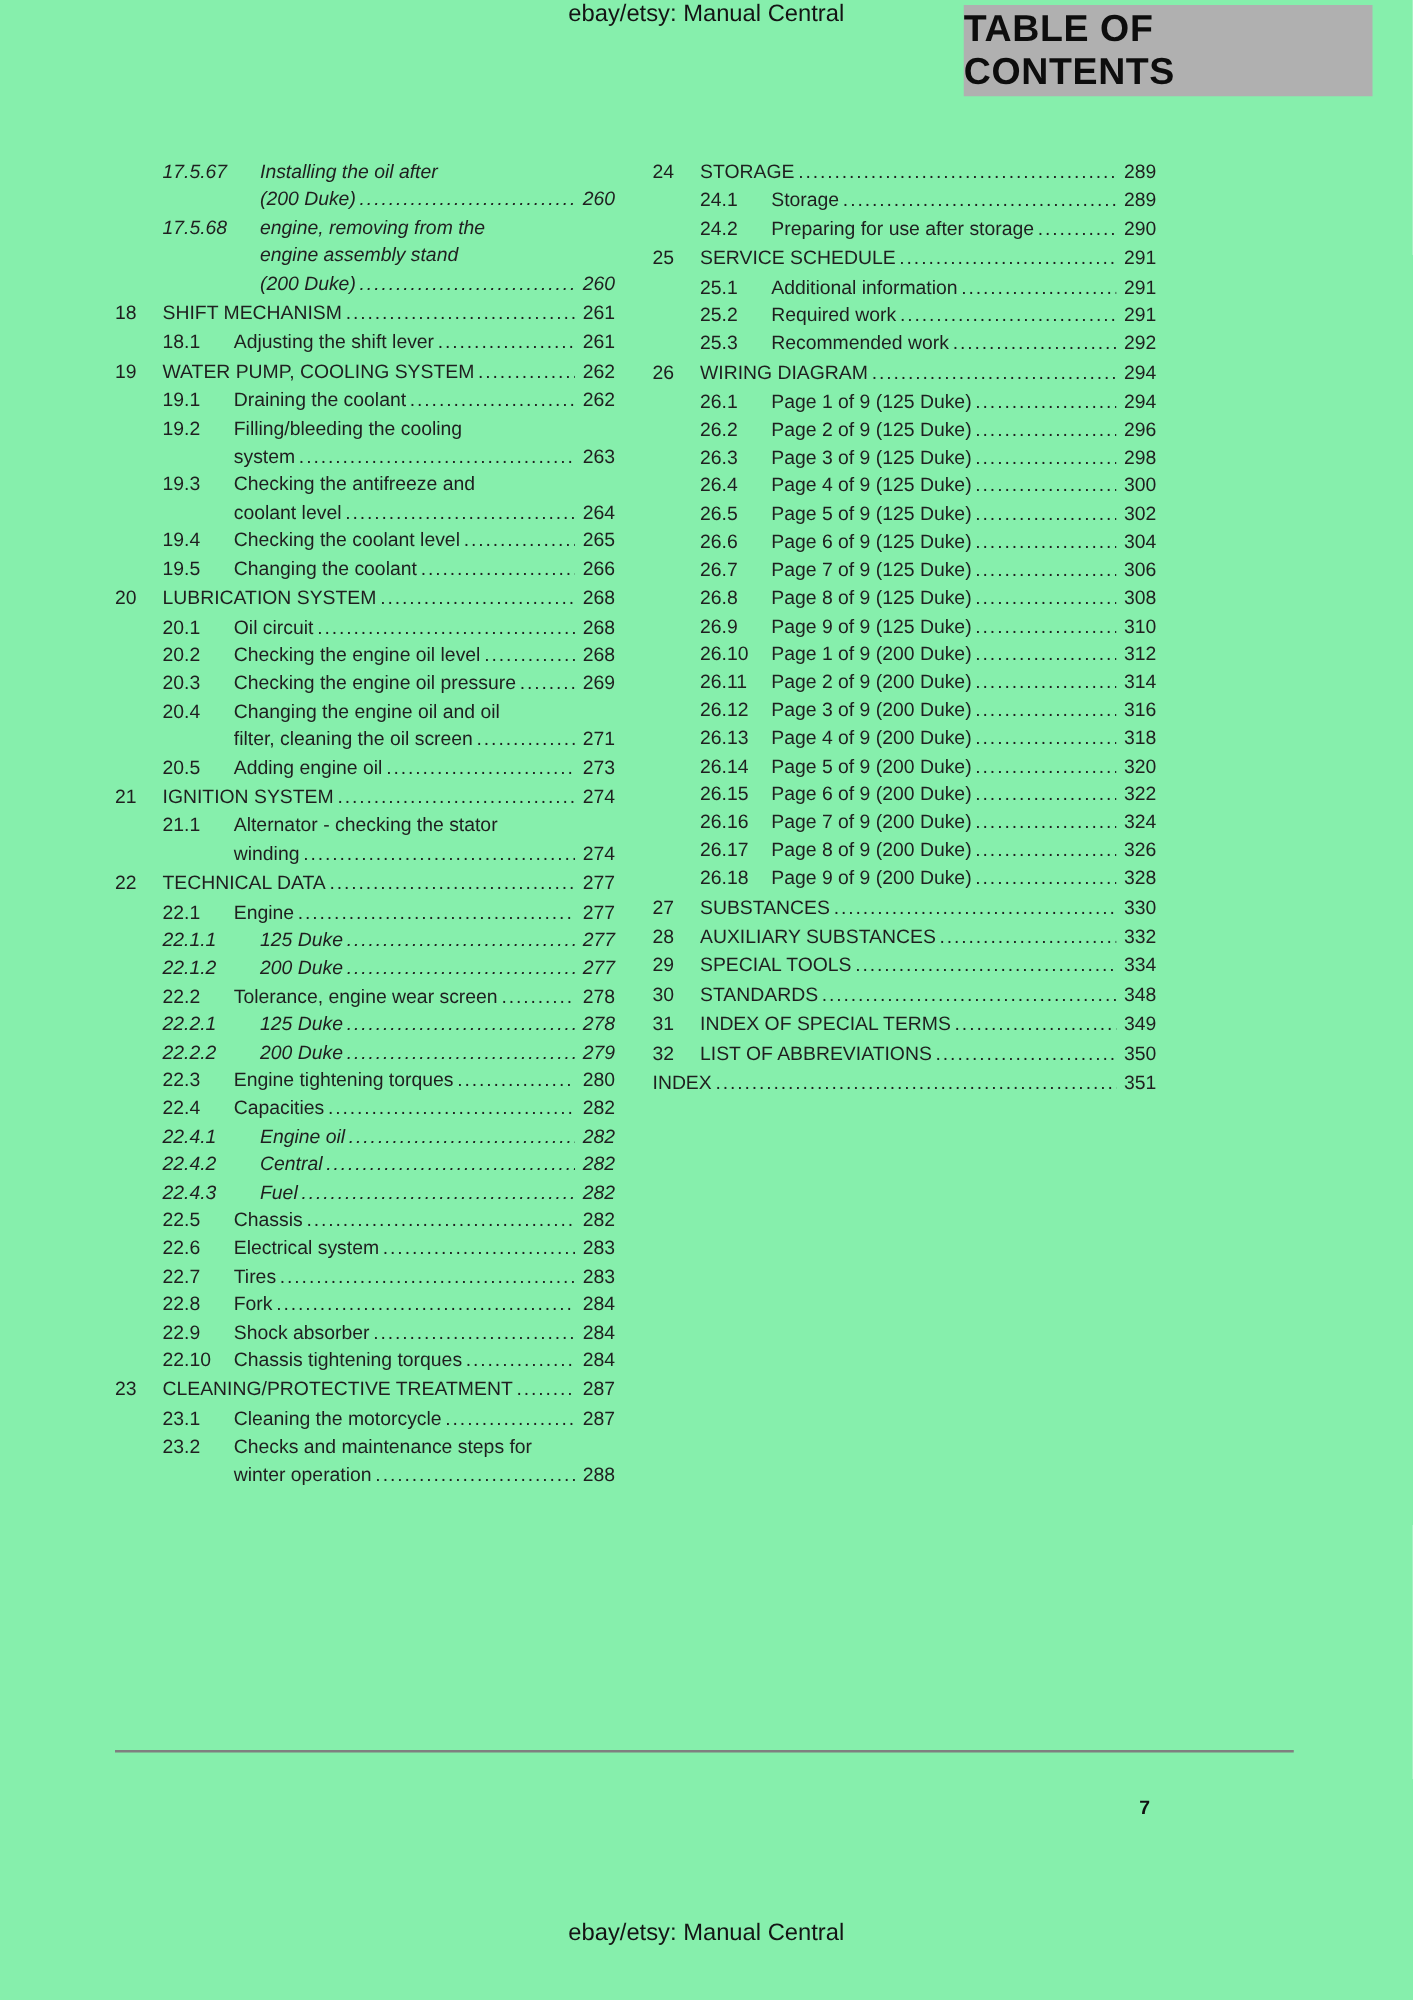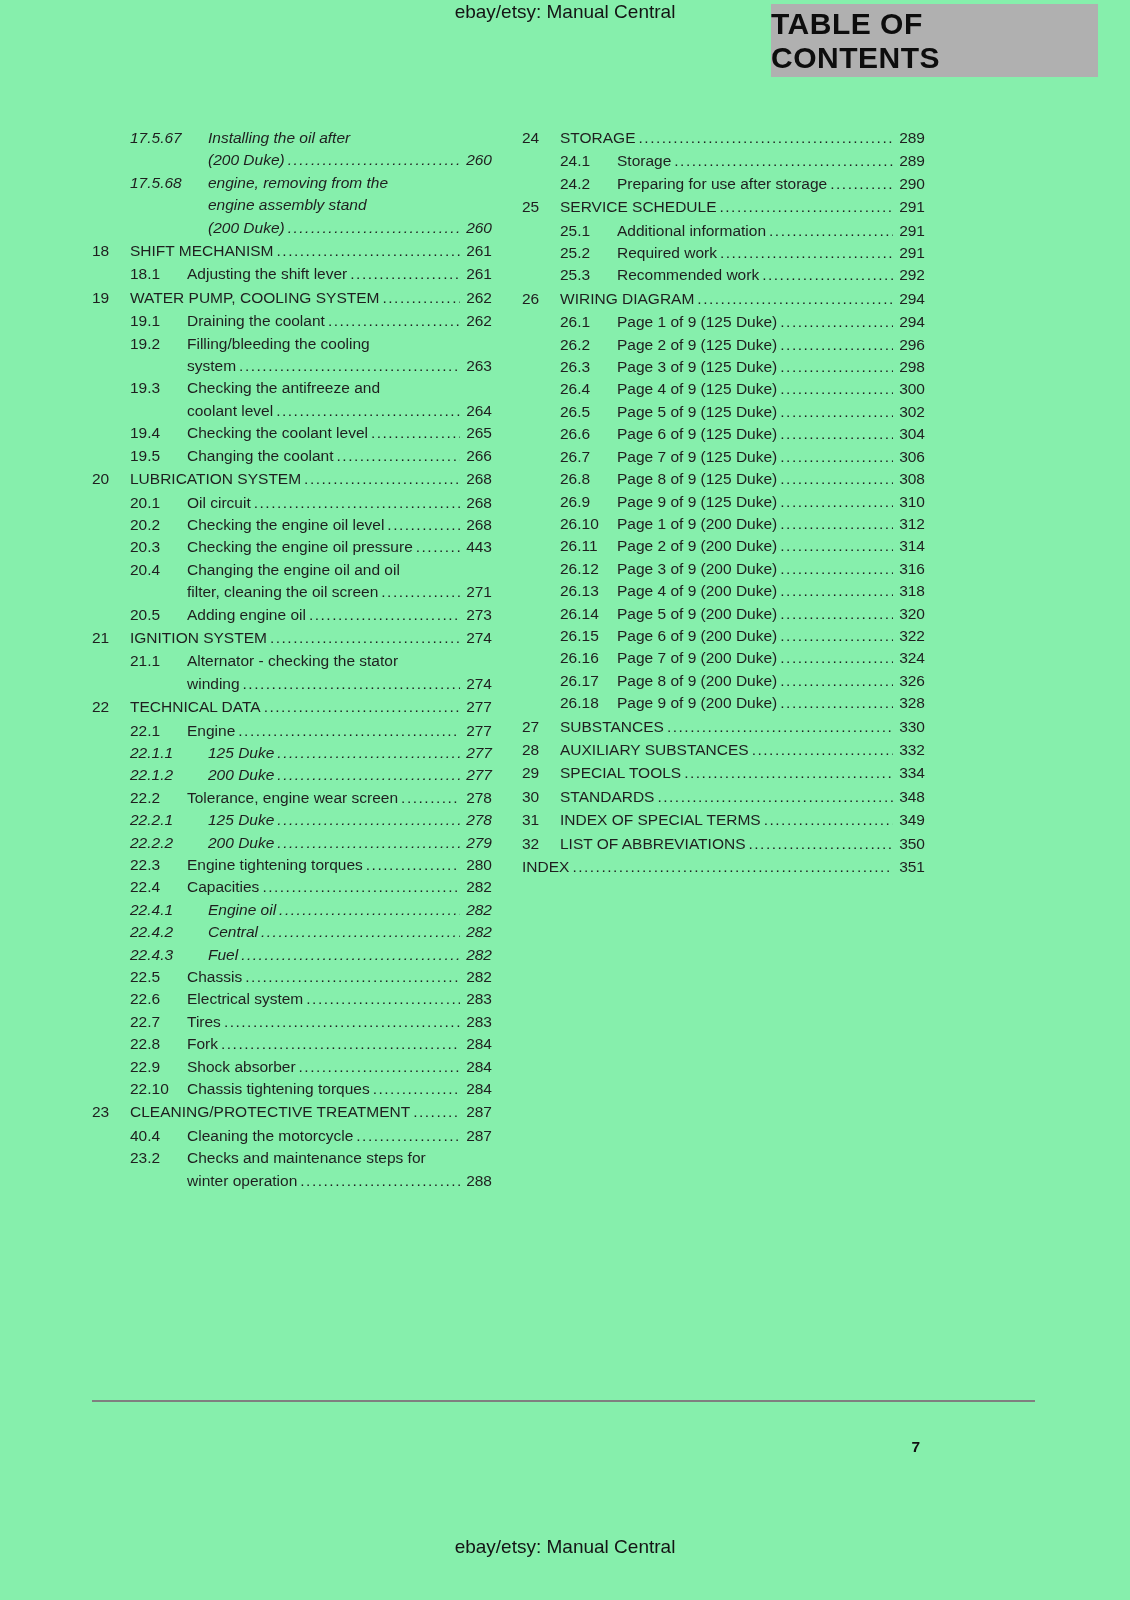--- a/index.html
+++ b/index.html
@@ -202,21 +202,21 @@
               <span class="pg">268</span>
             </span>
           </span>
         </div>
         <div class="entry section">
           <span class="num">20.3</span>
           <span class="body">
             <span class="line last">
               <span class="t">Checking the engine oil pressure</span>
               <span class="dots">......................................................................................................................................................</span>
-              <span class="pg">443</span>
+              <span class="pg">269</span>
             </span>
           </span>
         </div>
         <div class="entry section">
           <span class="num">20.4</span>
           <span class="body">
             <span class="line">Changing the engine oil and oil</span>
             <span class="line last">
               <span class="t">filter, cleaning the oil screen</span>
               <span class="dots">......................................................................................................................................................</span>
@@ -439,21 +439,21 @@
           <span class="num">23</span>
           <span class="body">
             <span class="line last">
               <span class="t">CLEANING/PROTECTIVE TREATMENT</span>
               <span class="dots">......................................................................................................................................................</span>
               <span class="pg">287</span>
             </span>
           </span>
         </div>
         <div class="entry section">
-          <span class="num">40.4</span>
+          <span class="num">23.1</span>
           <span class="body">
             <span class="line last">
               <span class="t">Cleaning the motorcycle</span>
               <span class="dots">......................................................................................................................................................</span>
               <span class="pg">287</span>
             </span>
           </span>
         </div>
         <div class="entry section">
           <span class="num">23.2</span>

